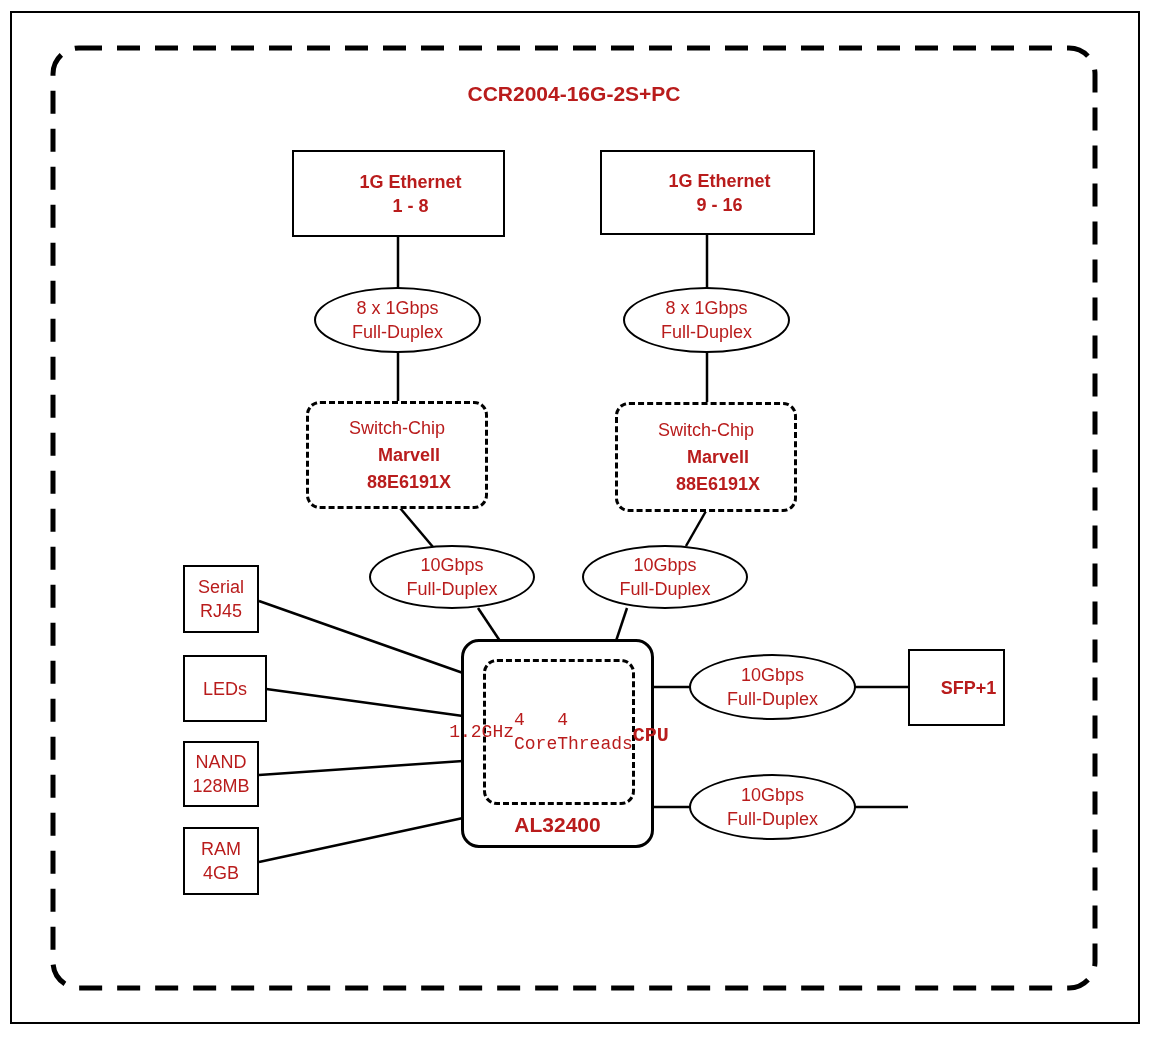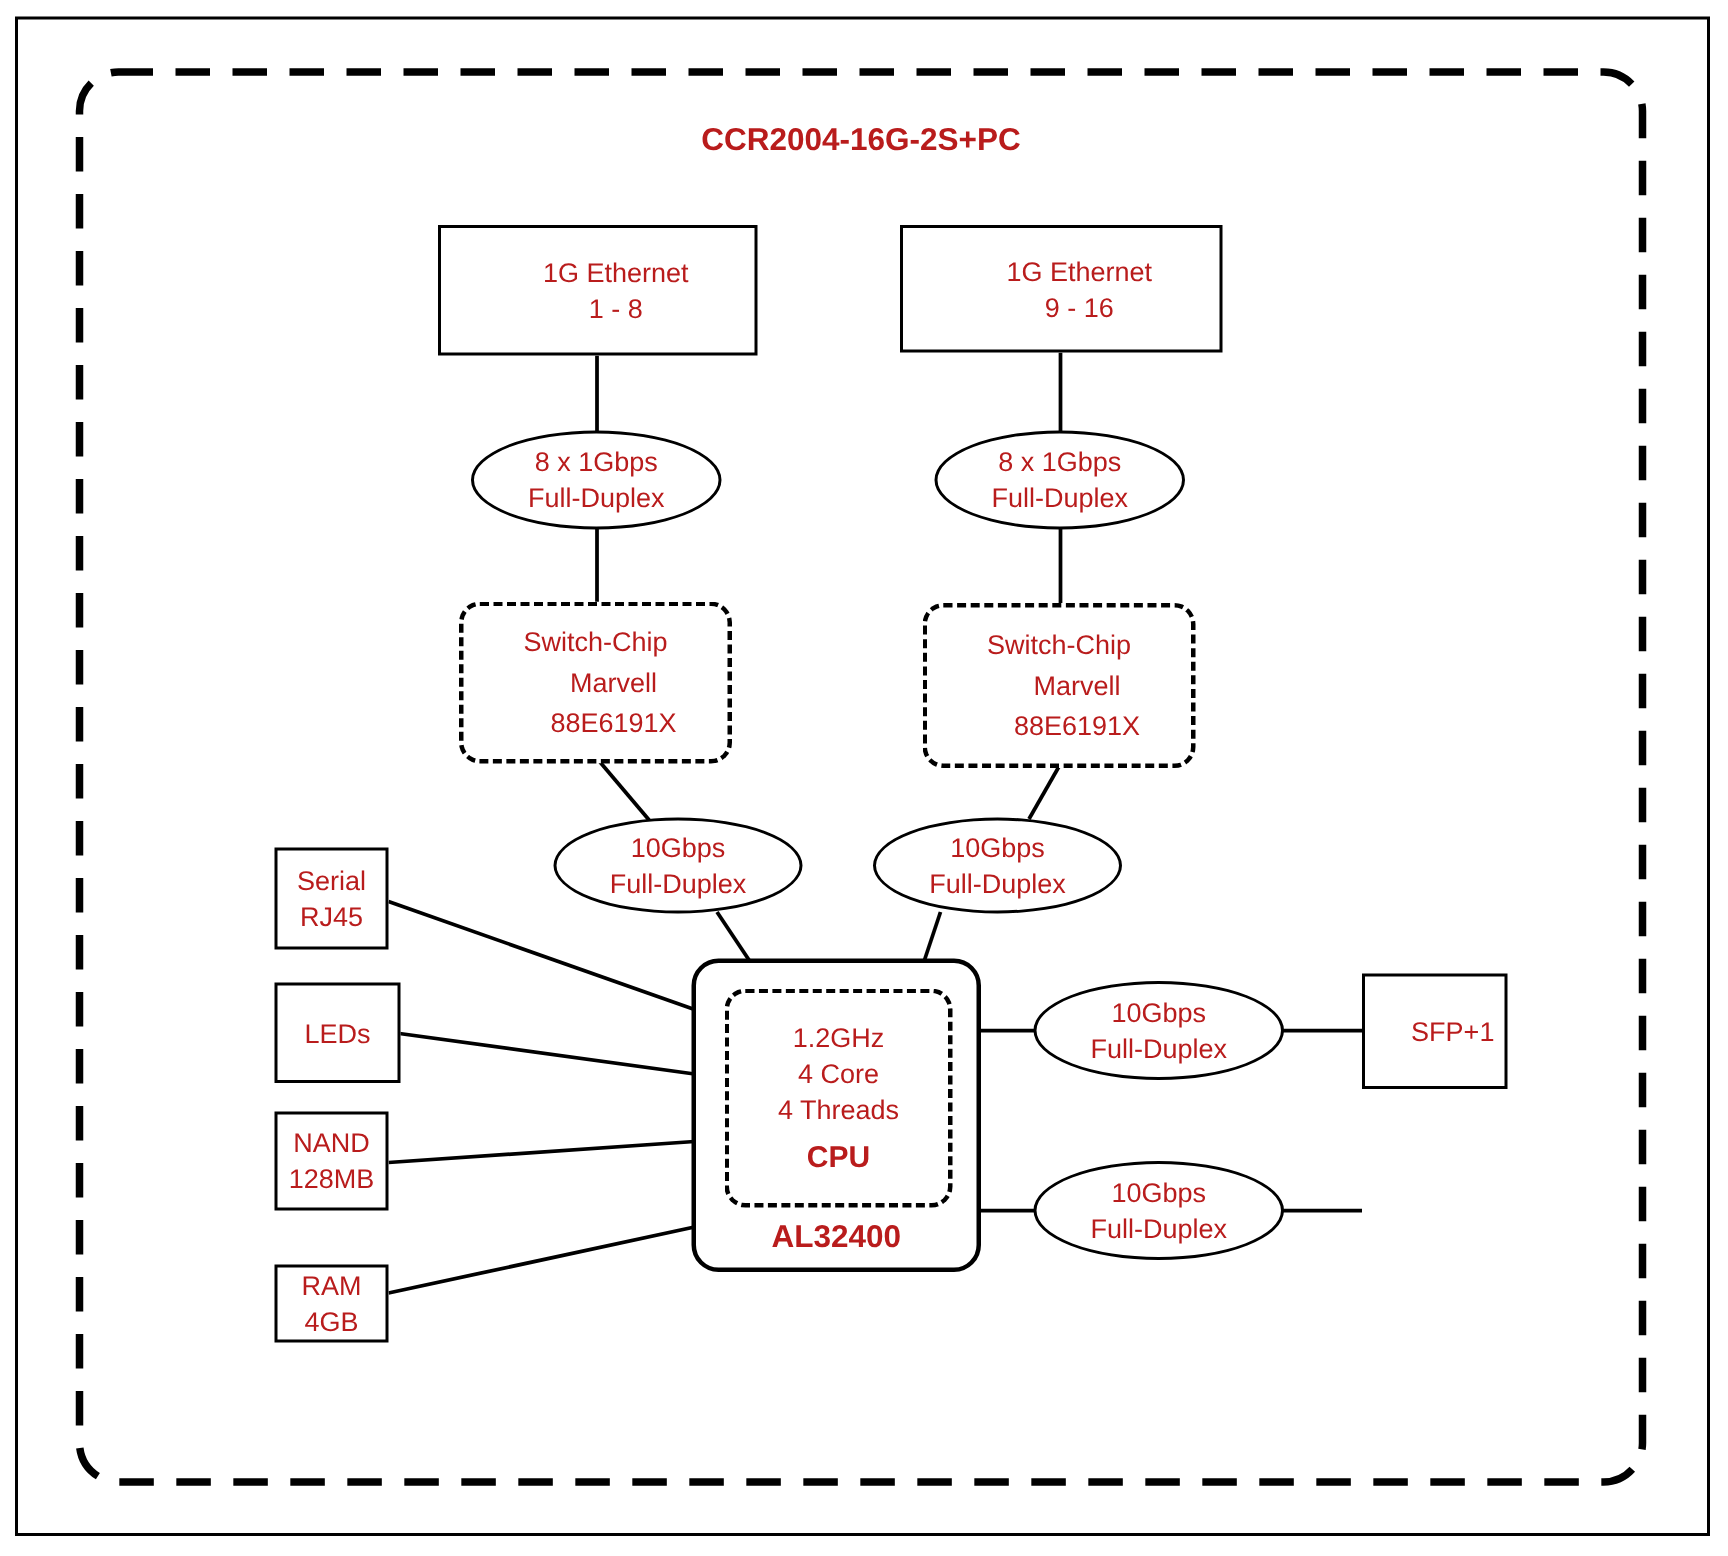--- a/index.html
+++ b/index.html
@@ -32,21 +32,21 @@
     align-items: center;
     justify-content: center;
     text-align: center;
     background: #ffffff;
     line-height: 24px;
     font-size: 18px;
   }
   .rectbox   { border: 2px solid #000; }
   .ellipse   { border: 2px solid #000; border-radius: 50%; }
   .dashedbox { border: 3px dashed #000; border-radius: 14px; line-height: 27px; }
-  .b { font-weight: normal; padding-left: 24px; }
+  .b { font-weight: bold; padding-left: 24px; }
   .title {
     position: absolute;
     left: 53px; top: 82px; width: 1042px;
     text-align: center;
     font-size: 21px;
     font-weight: bold;
   }
   .cpu-outer {
     position: absolute;
     left: 461px; top: 639px;
@@ -57,26 +57,27 @@
     background: #fff;
   }
   .cpu-inner {
     position: absolute;
     left: 19px; top: 17px;
     width: 152px; height: 146px;
     box-sizing: border-box;
     border: 3px dashed #000;
     border-radius: 14px;
     display: flex;
-    flex-direction: column;
+    flex-direction: row;
     align-items: center;
     justify-content: center;
     text-align: left;
     font-size: 18px;
     line-height: 24px;
+    font-family: Liberation Mono, monospace;
   }
   .cpu-label { font-weight: bold; font-size: 20px; margin-top: 8px; }
   .cpu-model {
     position: absolute;
     left: 0; bottom: 8px; width: 100%;
     text-align: center;
     font-weight: bold;
     font-size: 21px;
   }
 </style>
@@ -151,21 +152,21 @@
     <div>Serial</div>
     <div>RJ45</div>
   </div>
   <div class="node rectbox" style="left:183px; top:655px; width:84px; height:67px;">
     <div>LEDs</div>
   </div>
   <div class="node rectbox" style="left:183px; top:741px; width:76px; height:66px;">
     <div>NAND</div>
     <div>128MB</div>
   </div>
-  <div class="node rectbox" style="left:183px; top:827px; width:76px; height:52px;margin-top:16px;">
+  <div class="node rectbox" style="left:183px; top:827px; width:76px; height:68px;">
     <div>RAM</div>
     <div>4GB</div>
   </div>
 
   <div class="cpu-outer">
     <div class="cpu-inner">
       <div>1.2GHz</div>
       <div>4 Core</div>
       <div>4 Threads</div>
       <div class="cpu-label">CPU</div>

